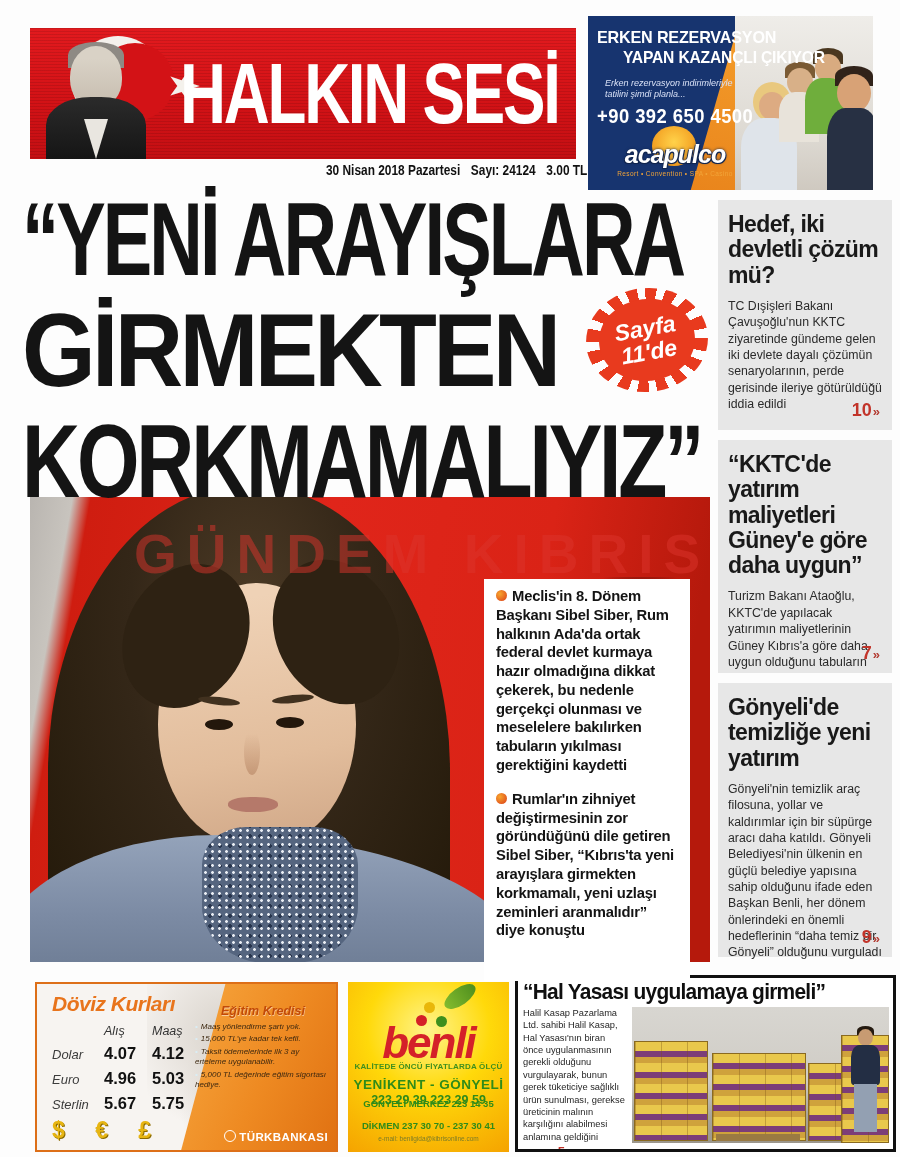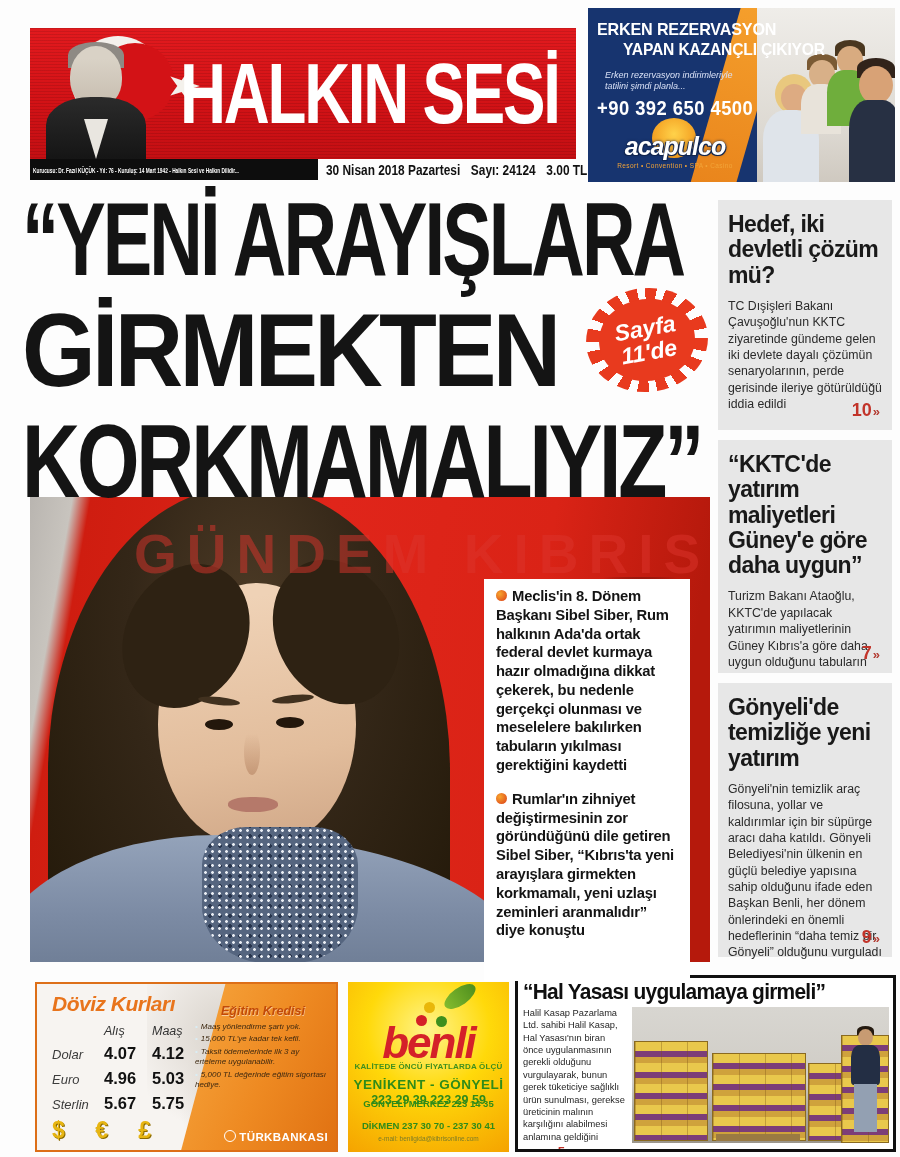--- a/index.html
+++ b/index.html
@@ -22,21 +22,21 @@
           letter-spacing:-3px;white-space:nowrap;transform:scaleX(0.74);transform-origin:left top;line-height:1;}
   .info-strip{position:absolute;left:30px;top:159px;width:288px;height:21px;background:#0d0d0d;color:#fff;
           overflow:hidden;}
   .info-strip span{display:inline-block;font-size:8px;font-weight:bold;line-height:21px;padding-left:5px;
           white-space:nowrap;transform:scaleX(0.60);transform-origin:left center;}
   .date-strip{position:absolute;left:326px;top:160px;height:20px;white-space:nowrap;color:#111;
           font-weight:bold;font-size:14.5px;line-height:20px;transform:scaleX(0.82);transform-origin:left center;}
   .date-strip span{margin-right:9px;}
 
   
-  .top-ad{position:absolute;left:588px;top:8px;width:307px;height:174px;background:#17346f;overflow:hidden;}
+  .top-ad{position:absolute;left:588px;top:16px;width:285px;height:174px;background:#17346f;overflow:hidden;}
   .top-ad .photo{position:absolute;right:0;top:0;width:138px;height:174px;background:linear-gradient(180deg,#efede9 0%,#ddd9d2 70%,#cfc9c0 100%);}
   .top-ad .stripe{position:absolute;left:128px;top:-26px;width:44px;height:230px;background:linear-gradient(180deg,#f6a22e,#e8821a);transform:rotate(16deg);}
   .fam-head{position:absolute;border-radius:50%;}
   .fh1{left:18px;top:66px;width:38px;height:40px;background:#e9c87e;}
   .fh1f{left:24px;top:76px;width:26px;height:28px;background:#ddab82;}
   .fb1{left:6px;top:102px;width:56px;height:72px;background:#dfe4ea;border-radius:40% 40% 0 0;}
   .fh2{left:52px;top:52px;width:26px;height:28px;background:#d8b088;}
   .fh2h{left:50px;top:46px;width:30px;height:16px;background:#7a5a34;border-radius:50% 50% 0 0;}
   .fb2{left:44px;top:76px;width:40px;height:50px;background:#e8e3da;border-radius:40% 40% 0 0;}
   .fh3{left:80px;top:38px;width:26px;height:28px;background:#d8ab80;}
@@ -196,23 +196,20 @@
     <div class="crescent-inner"></div>
     <div class="flag-star">★</div>
     <div class="portrait">
       <div class="hairc"></div>
       <div class="head"></div>
       <div class="suit"></div>
       <div class="shirt"></div>
     </div>
     <div class="masthead-title">HALKIN SESİ</div>
   </div>
-  <div class="info-strip">
-    <span>Kurucusu: Dr. Fazıl KÜÇÜK - Yıl: 76 - Kuruluş: 14 Mart 1942 - Halkın Sesi ve Halkın Dilidir...</span>
-  </div>
   <div class="date-strip">
     <span>30 Nisan 2018 Pazartesi</span>
     <span>Sayı: 24124</span>
     <span>3.00 TL</span>
   </div>
 
   <div class="top-ad">
     <div class="stripe"></div>
     <div class="photo">
       <div class="fam-head fh1"></div>

